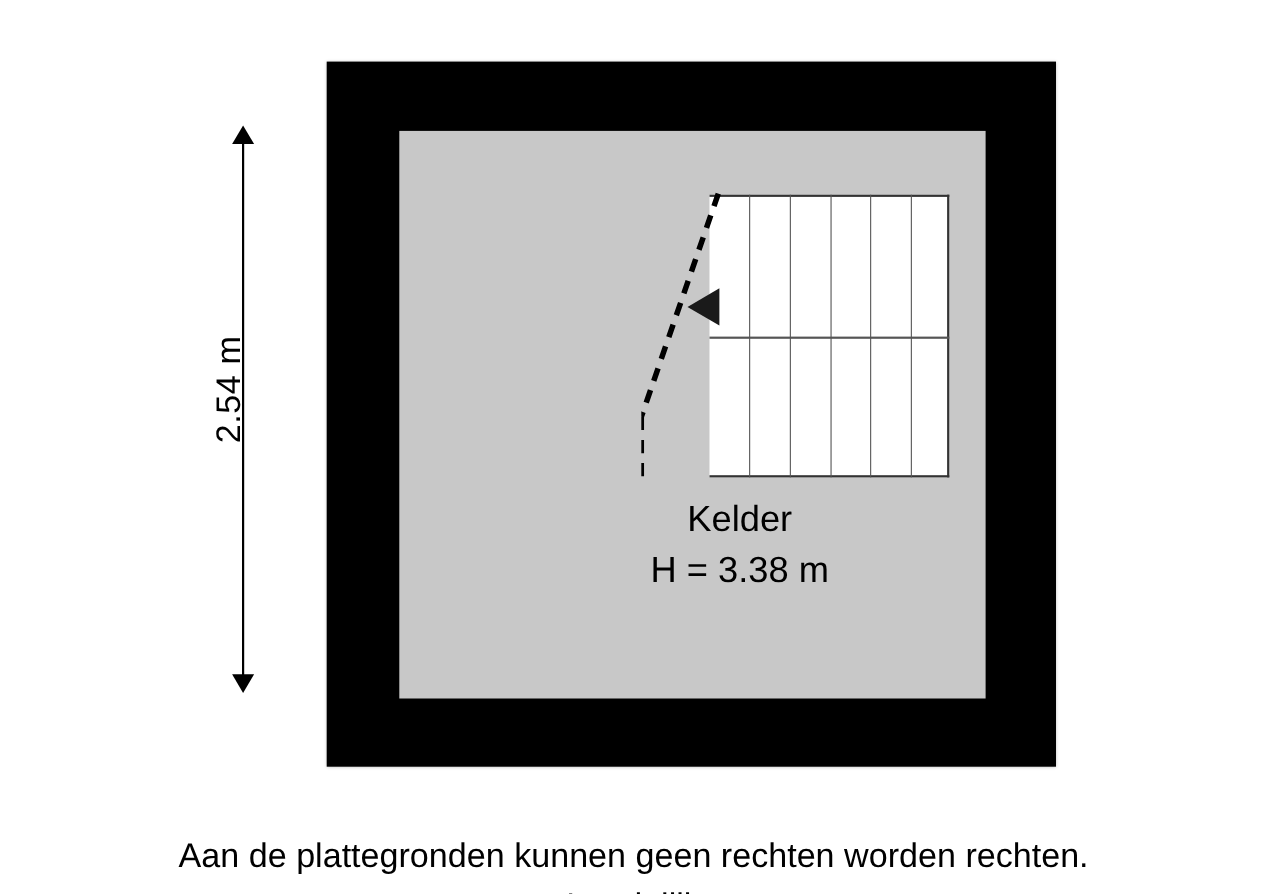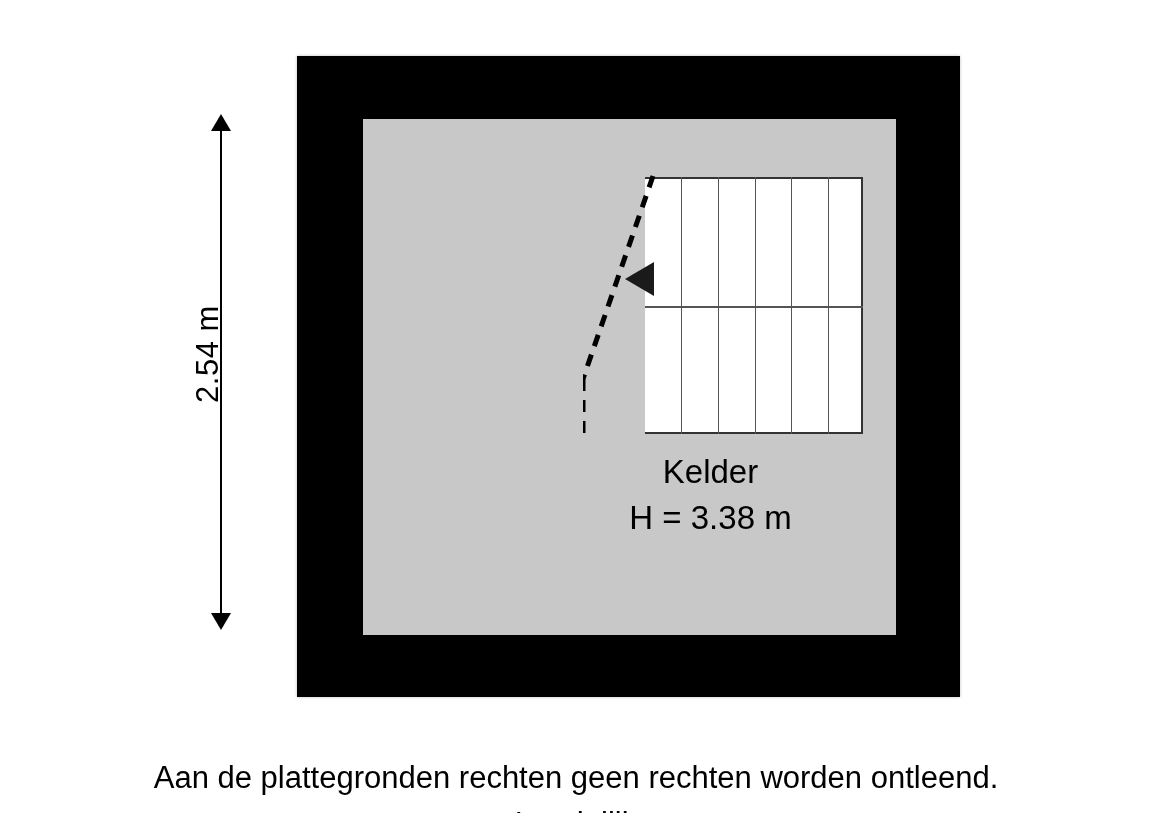--- a/index.html
+++ b/index.html
@@ -164,21 +164,20 @@
   }
 
   
   .room-label {
     position: absolute;
     left: 0;
     top: 330px;
     width: 619px;
     text-align: center;
     line-height: 46px;
-    margin-left: 38px;
   }
   .room-label .name {
     font-size: 33px;
     display: block;
   }
   .room-label .height {
     font-size: 33px;
     display: block;
   }
 
@@ -235,17 +234,17 @@
 
       <div class="room-label">
         <span class="name">Kelder</span>
         <span class="height">H = 3.38 m</span>
       </div>
 
     </div>
   </div>
 
   <div class="footer">
-    <span>Aan de plattegronden rechten geen rechten worden ontleend.</span>
+    <span>Aan de plattegronden kunnen geen rechten worden rechten.</span>
     <span class="line2">Landelijk</span>
   </div>
 
 </div>
 
 </body></html>

